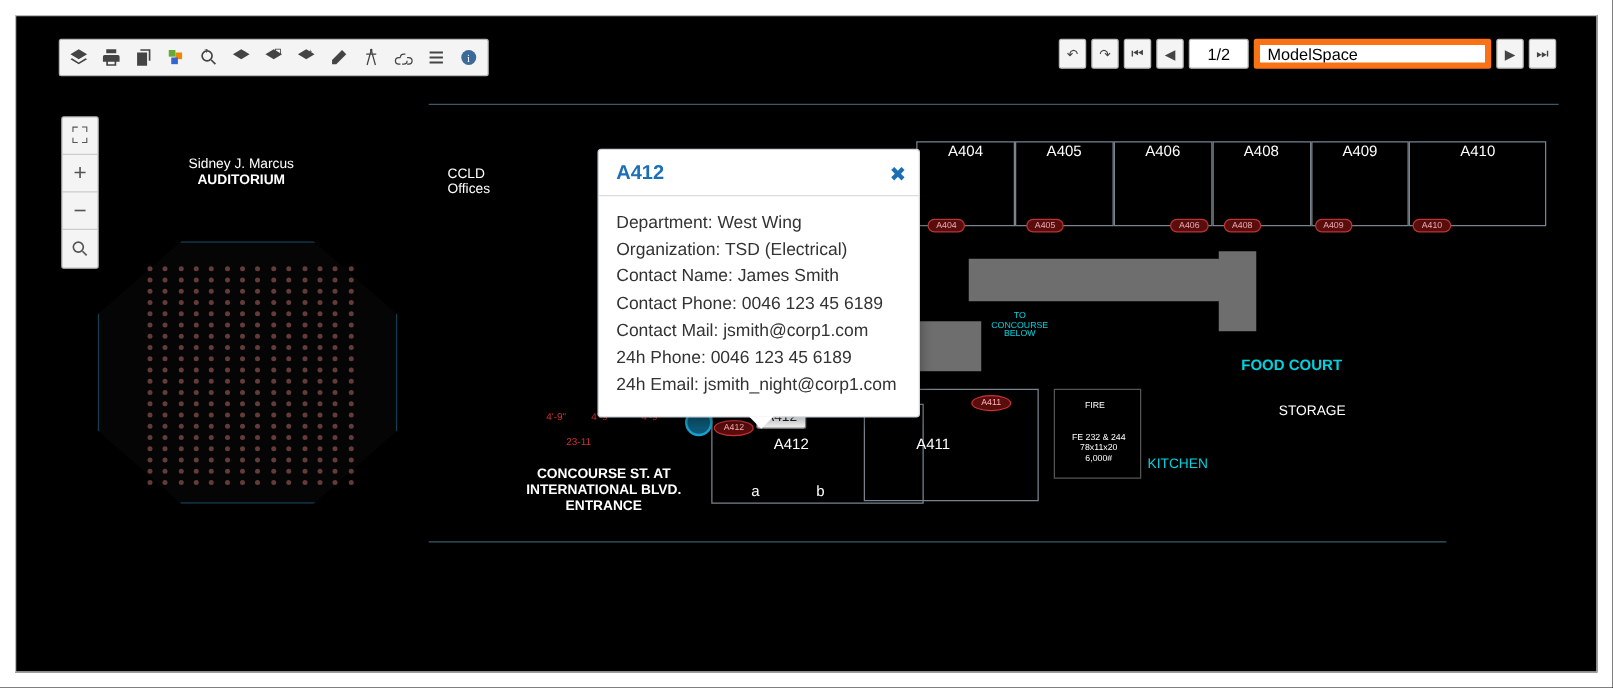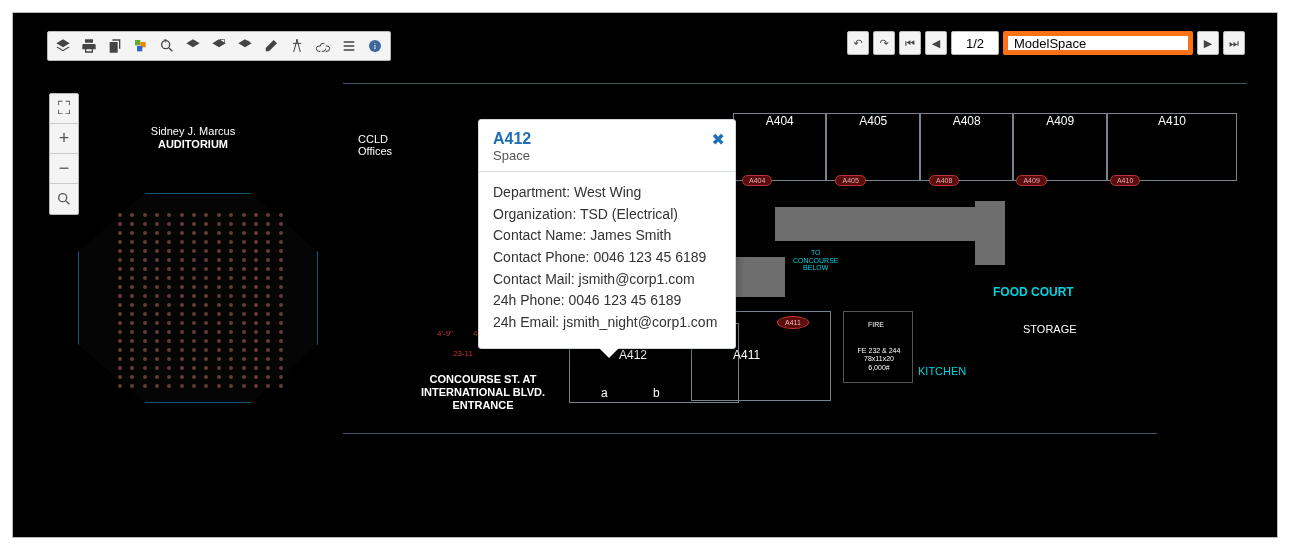--- a/index.html
+++ b/index.html
@@ -528,20 +528,24 @@
     </div>
 
     <div class="rooms-upper">
       <div class="room">
           <span>A404</span>
           <span class="badge" style="left:8px">A404</span>
         </div>
       <div class="room">
           <span>A405</span>
           <span class="badge" style="left:8px">A405</span>
+        </div>
+      <div class="room">
+          <span>A406</span>
+          <span class="badge" style="right:2px">A406</span>
         </div>
       <div class="room">
           <span>A408</span>
           <span class="badge" style="left:8px">A408</span>
         </div>
       <div class="room">
           <span>A409</span>
           <span class="badge" style="left:2px">A409</span>
         </div>
       <div class="room" style="flex:1.4">
@@ -585,21 +589,20 @@
     <div class="redtxt" style="left:536px; top:316px;">4'-9"</div>
     <div class="redtxt" style="left:440px; top:336px;">23-11</div>
 
     <div style="position:absolute; left:330px; top:70px; right:30px; height:20px; border-top:1px solid #3a5a6a;"></div>
     <div style="position:absolute; left:330px; top:420px; right:120px; height:1px; border-top:1px solid #3a5a6a;"></div>
   </div>
 
   <div class="popup">
     <div class="popup-head">
       <div class="popup-title">A412</div>
-      <div class="popup-sub">Space</div>
       <div class="popup-close">✖</div>
     </div>
     <div class="popup-body">
       <div>Department: West Wing</div>
       <div>Organization: TSD (Electrical)</div>
       <div>Contact Name: James Smith</div>
       <div>Contact Phone: 0046 123 45 6189</div>
       <div>Contact Mail: jsmith@corp1.com</div>
       <div>24h Phone: 0046 123 45 6189</div>
       <div>24h Email: jsmith_night@corp1.com</div>

